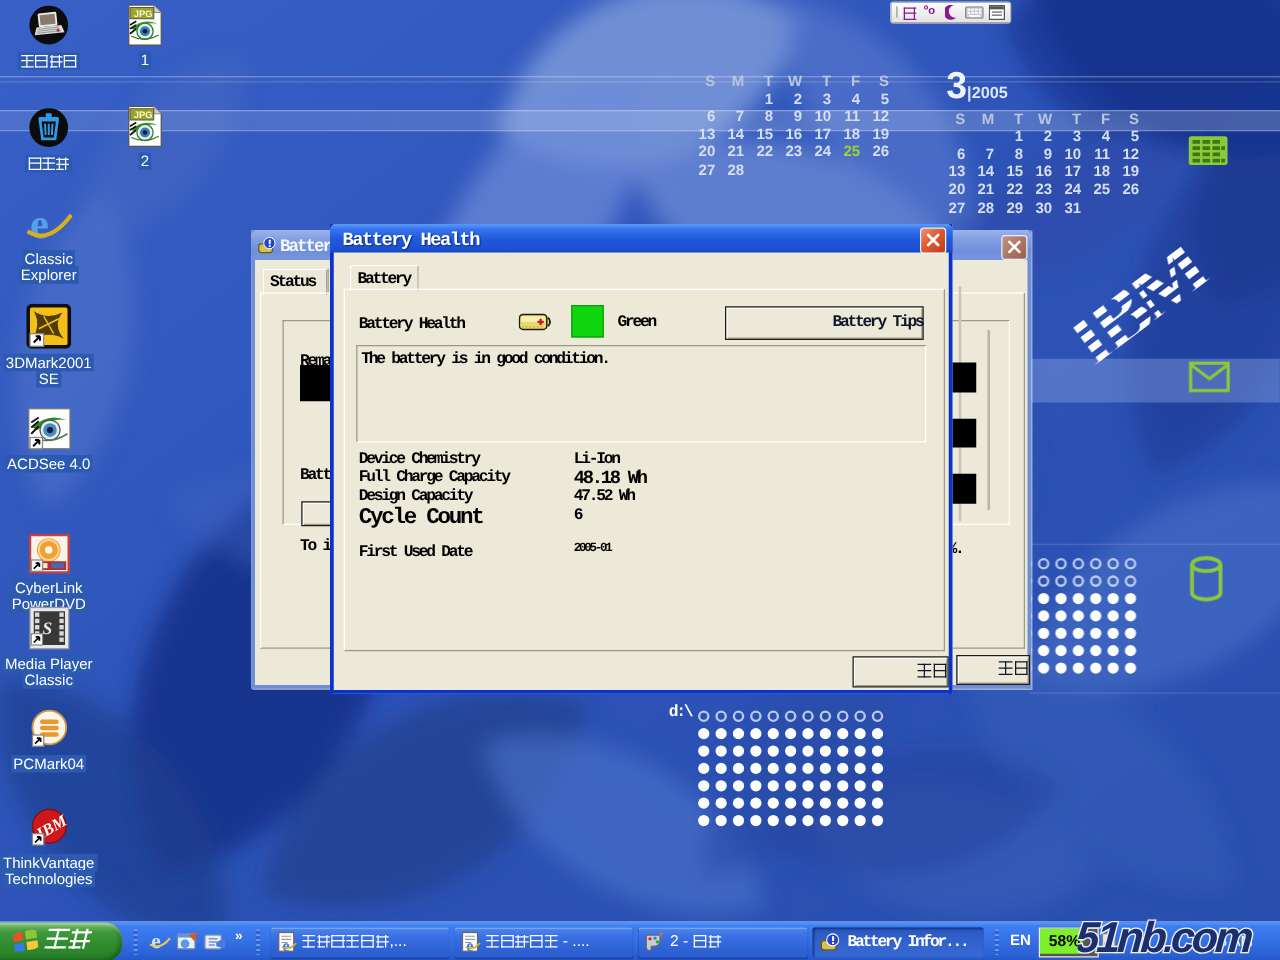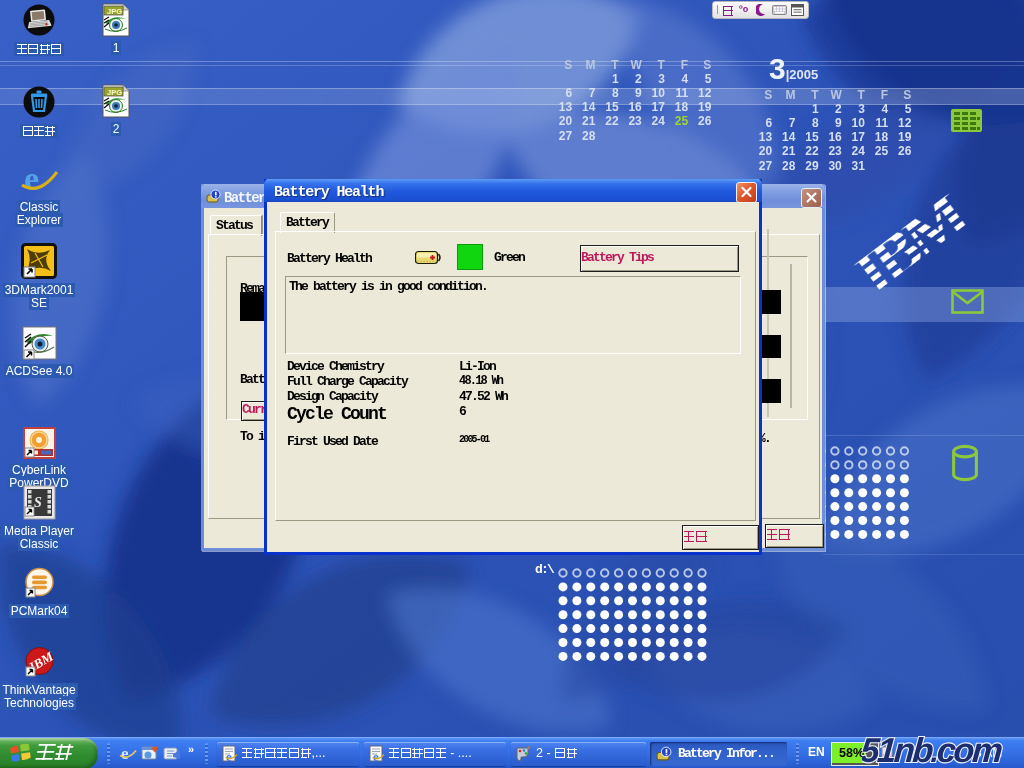--- a/index.html
+++ b/index.html
@@ -24,22 +24,22 @@
 .dots svg{display:block;}
 
 .dicon{position:absolute;width:78px;text-align:center;color:#fff;font-size:12px;}
 .dicon .glyph{display:inline-block;position:relative;}
 .dicon .lbl{margin-top:2px;line-height:13px;}
 .dicon .lbl span{background:#2c5ab0;padding:0 2px;}
 
 .win{position:absolute;background:#ece9d8;}
 .btn{position:absolute;background:#ece9d8;border:1px solid #1c1c1c;
  box-shadow:inset 1px 1px 0 #fff, inset -1px -1px 0 #9d9a84;
- font-family:"Liberation Mono",monospace;font-weight:bold;color:#be185d;letter-spacing:-1.8px;white-space:nowrap;
- text-align:left;}
+ font-family:"Liberation Mono",monospace;font-weight:bold;color:#0f172a;letter-spacing:-1.8px;white-space:nowrap;
+ text-align:right;}
 .cj{display:inline-block;position:relative;width:.82em;height:.8em;margin:0 .06em;vertical-align:-0.06em;
  background:
   linear-gradient(currentColor,currentColor) 0 0/100% .09em no-repeat,
   linear-gradient(currentColor,currentColor) 0 46%/100% .09em no-repeat,
   linear-gradient(currentColor,currentColor) 0 100%/100% .09em no-repeat,
   linear-gradient(currentColor,currentColor) 46% 0/.09em 100% no-repeat;}
 .cj.b{background:
   linear-gradient(currentColor,currentColor) 0 0/100% .09em no-repeat,
   linear-gradient(currentColor,currentColor) 0 46%/100% .09em no-repeat,
   linear-gradient(currentColor,currentColor) 0 100%/100% .09em no-repeat,
@@ -208,21 +208,21 @@
           <td></td>
           <td></td>
           <td></td>
           <td></td>
         </tr>
   </tbody>
     </table>
 </div>
 
 <div class="cal" style="left:749px;top:54px;">
-  <div style="margin-left:20px;"><span class="big">3</span><span style="font-size:13px;color:#dfe6f2;">|2005</span></div>
+  <div style="margin-left:8px;"><span class="big">3</span><span style="font-size:13px;color:#dfe6f2;">|2005</span></div>
   <table style="margin-top:4px;">
     <tbody>
         <tr class="hd">
           <td>S</td>
           <td>M</td>
           <td>T</td>
           <td>W</td>
           <td>T</td>
           <td>F</td>
           <td>S</td>
@@ -685,21 +685,21 @@
   <div class="abs" style="left:190px;top:65px;width:24px;height:24px;background:#0fd60f;border:1px solid #0a9c0a;"></div>
   <div class="abs mono" style="left:227px;top:71px;font-size:13px;">Green</div>
   <div class="btn" style="left:313px;top:66px;width:157px;height:25px;font-size:13px;line-height:23px;">Battery Tips</div>
 
   <div class="abs" style="left:18px;top:97px;width:454px;height:76px;border:1px solid;border-color:#9d9a84 #fff #fff #9d9a84;background:#ece9d8;"></div>
   <div class="abs mono" style="left:22px;top:100px;font-size:13px;">The battery is in good condition.</div>
 
   <div class="abs mono" style="left:20px;top:180px;font-size:13px;">Device Chemistry</div>
   <div class="abs mono" style="left:192px;top:180px;font-size:13px;">Li-Ion</div>
   <div class="abs mono" style="left:20px;top:195px;font-size:13px;">Full Charge Capacity</div>
-  <div class="abs mono" style="left:192px;top:195px;font-size:12px;text-align:right;">48.18 Wh</div>
+  <div class="abs mono" style="left:192px;top:195px;font-size:15px;text-align:right;">48.18 Wh</div>
   <div class="abs mono" style="left:20px;top:210px;font-size:13px;">Design Capacity</div>
   <div class="abs mono" style="left:192px;top:210px;font-size:13px;">47.52 Wh</div>
   <div class="abs mono" style="left:20px;top:225px;font-size:18px;">Cycle Count</div>
   <div class="abs mono" style="left:192px;top:225px;font-size:13px;">6</div>
   <div class="abs mono" style="left:20px;top:255px;font-size:13px;">First Used Date</div>
   <div class="abs mono" style="left:192px;top:255px;font-size:10px;">2005-01</div>
 
   <div class="btn" style="left:415px;top:346px;width:75px;height:23px;font-size:13px;line-height:21px;font-family:'Liberation Sans',sans-serif;font-weight:normal;letter-spacing:0;"><i class="cj"></i><i class="cj b"></i></div>
 </div>
 

